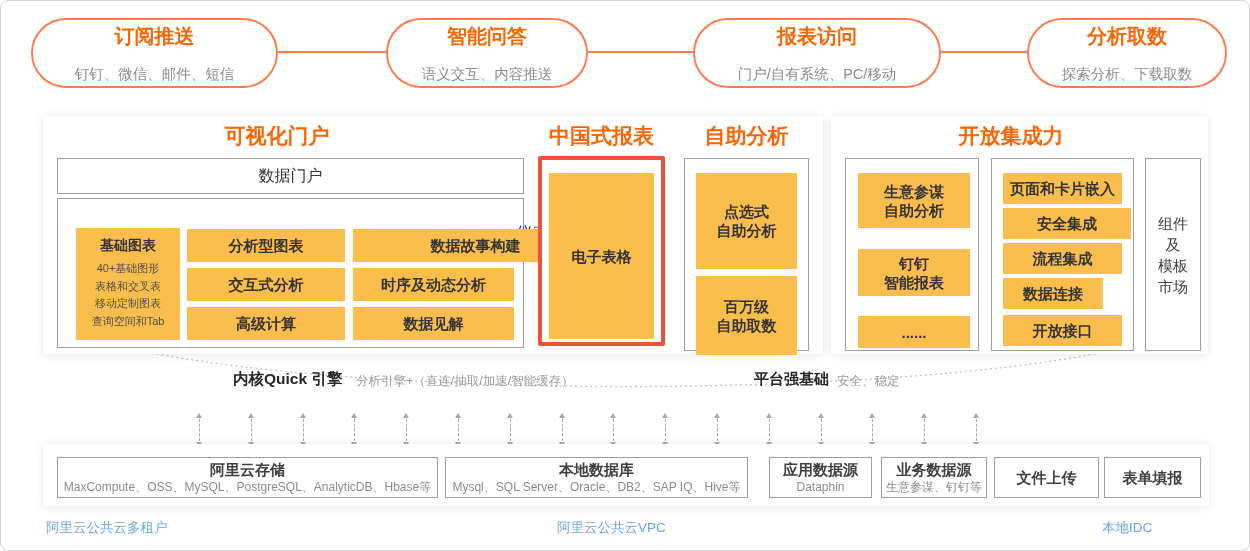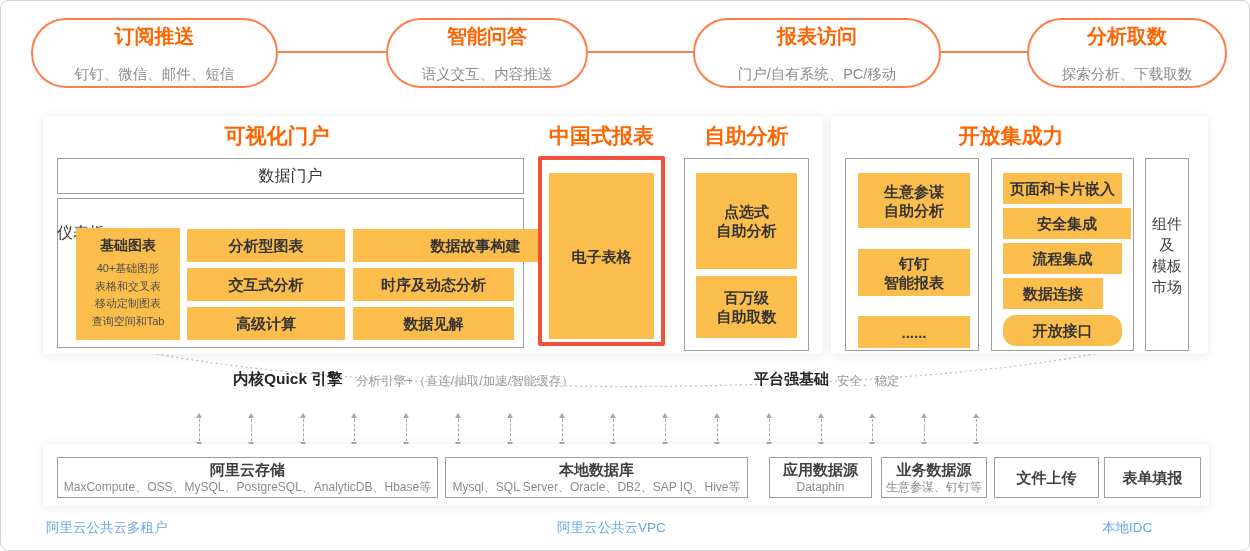--- a/index.html
+++ b/index.html
@@ -16,21 +16,21 @@
     background:#fff;display:flex;flex-direction:column;align-items:center;justify-content:center;
     gap:15px;z-index:2;
   }
   .pill-title{font-size:20px;font-weight:700;color:var(--orange);}
   .pill-sub{font-size:14.5px;color:var(--gray-text);}
   .connector{height:2px;background:var(--pill-border);z-index:1;}
   
   .bigcard{background:#fff;border-radius:3px;box-shadow:0 1px 10px rgba(0,0,0,.10);}
   .sec-title{font-size:21px;font-weight:700;color:var(--orange);text-align:center;}
   .gbox{box-sizing:border-box;border:1px solid var(--border-gray);background:#fff;}
-  .glabel{font-size:16px;color:#333;text-align:left;}
+  .glabel{font-size:16px;color:#333;text-align:right;}
   .ycard{
     background:var(--yellow);display:flex;align-items:center;justify-content:center;
     text-align:center;font-size:15px;font-weight:600;color:#343434;line-height:19px;
   }
   .redbox{box-sizing:border-box;border:4px solid var(--red);background:#fff;border-radius:2px;}
   .basic{background:var(--yellow);box-sizing:border-box;padding-top:9px;text-align:center;}
   .basic-title{font-size:14px;font-weight:700;color:#343434;}
   .basic-item{font-size:11px;color:#4d4d4d;line-height:17.5px;}
   .basic-items{margin-top:5px;}
   .vmarket{display:flex;align-items:center;justify-content:center;text-align:center;
@@ -108,41 +108,41 @@
   <div class="abs ycard" style="left:352px;top:306px;width:161px;height:33px;">数据见解</div>
 
   <div class="abs sec-title" style="left:527px;top:121px;width:147px;">中国式报表</div>
   <div class="abs redbox" style="left:537px;top:155px;width:127px;height:190px;"></div>
   <div class="abs ycard" style="left:548px;top:172px;width:105px;height:166px;">电子表格</div>
 
   <div class="abs sec-title" style="left:668px;top:121px;width:155px;">自助分析</div>
   <div class="abs gbox" style="left:683px;top:157px;width:125px;height:193px;"></div>
   <div class="abs ycard pre" style="left:695px;top:172px;width:101px;height:96px;">点选式
 自助分析</div>
-  <div class="abs ycard pre" style="left:695px;top:275px;width:101px;height:62px;">百万级
+  <div class="abs ycard pre" style="left:695px;top:275px;width:101px;height:79px;">百万级
 自助取数</div>
 
   <div class="abs bigcard" style="left:830px;top:115px;width:377px;height:238px;"></div>
   <div class="abs sec-title" style="left:840px;top:121px;width:340px;">开放集成力</div>
 
   <div class="abs gbox" style="left:844px;top:157px;width:134px;height:193px;"></div>
   <div class="abs ycard pre" style="left:857px;top:172px;width:112px;height:55px;">生意参谋
 自助分析</div>
   <div class="abs ycard pre" style="left:857px;top:248px;width:112px;height:47px;">钉钉
 智能报表</div>
   <div class="abs ycard" style="left:857px;top:315px;width:112px;height:32px;">......</div>
 
   <div class="abs gbox" style="left:990px;top:157px;width:143px;height:193px;"></div>
   <div class="abs ycard" style="left:1002px;top:172px;width:119px;height:31px;">页面和卡片嵌入</div>
   <div class="abs ycard" style="left:1002px;top:207px;width:128px;height:31px;">安全集成</div>
   <div class="abs ycard" style="left:1002px;top:242px;width:119px;height:31px;">流程集成</div>
   <div class="abs ycard" style="left:1002px;top:277px;width:100px;height:31px;">数据连接</div>
-  <div class="abs ycard" style="left:1002px;top:314px;width:119px;height:31px;border-radius:13px;">开放接口</div>
+  <div class="abs ycard" style="left:1002px;top:314px;width:119px;height:31px;">开放接口</div>
 
-  <div class="abs gbox vmarket pre" style="left:1144px;top:157px;width:44px;height:193px;">组件
+  <div class="abs gbox vmarket pre" style="left:1144px;top:157px;width:56px;height:193px;">组件
 及
 模板
 市场</div>
 
   <div class="abs eng-b" style="left:232px;top:368px;">内核Quick 引擎</div>
   <div class="abs eng-g" style="left:355px;top:372px;">分析引擎+（直连/抽取/加速/智能缓存）</div>
   <div class="abs eng-b" style="left:753px;top:369px;font-size:15px;">平台强基础</div>
   <div class="abs eng-g" style="left:836px;top:372px;">安全、稳定</div>
 
   <div class="abs arrows" style="left:198px;top:413px;width:778px;height:32px;">

